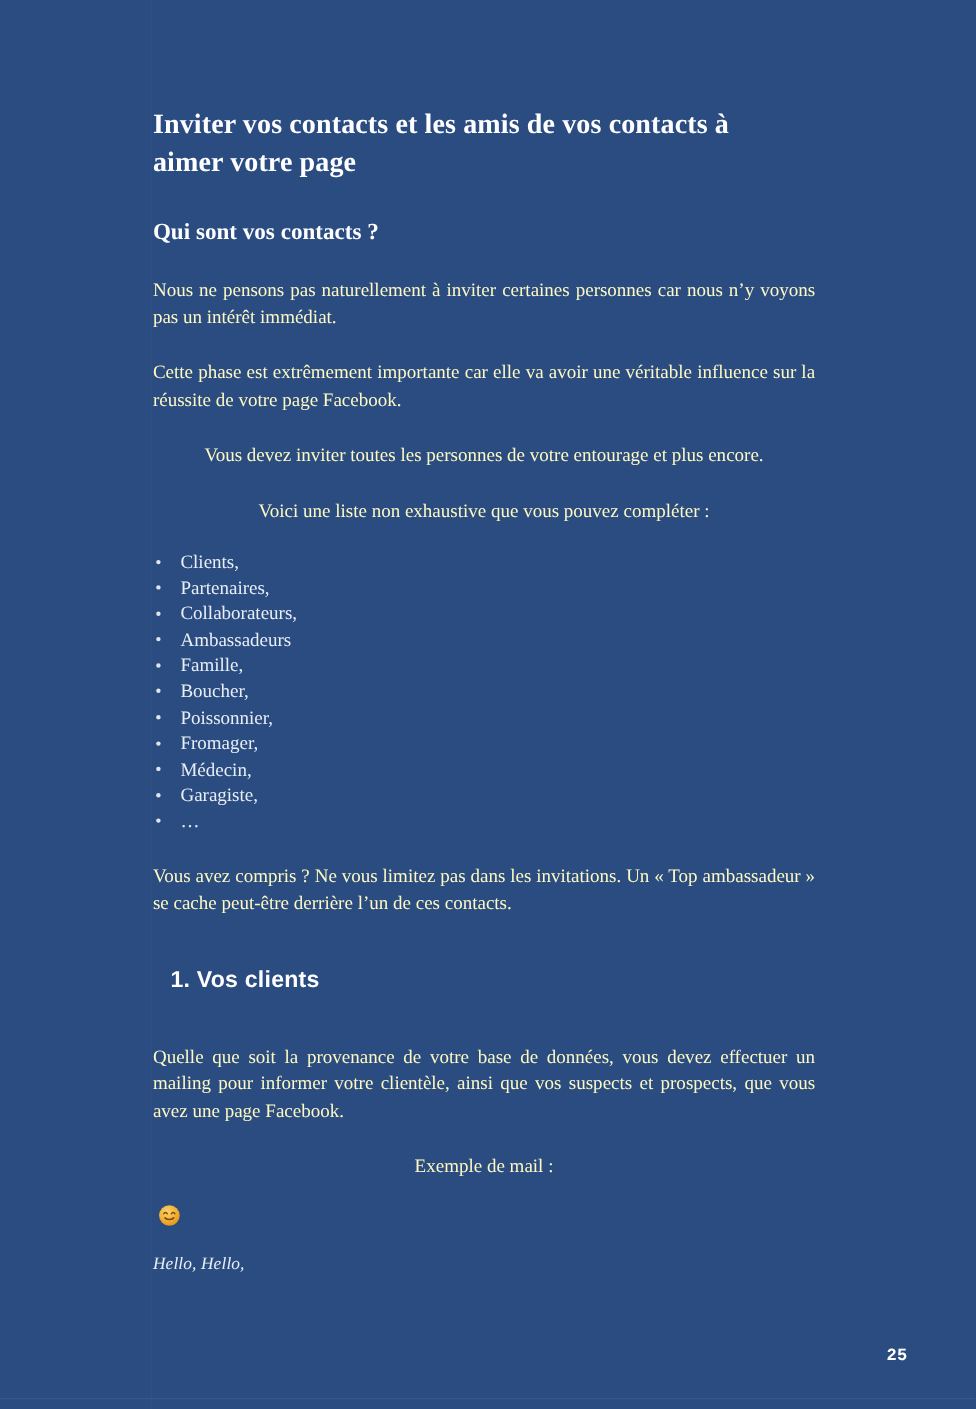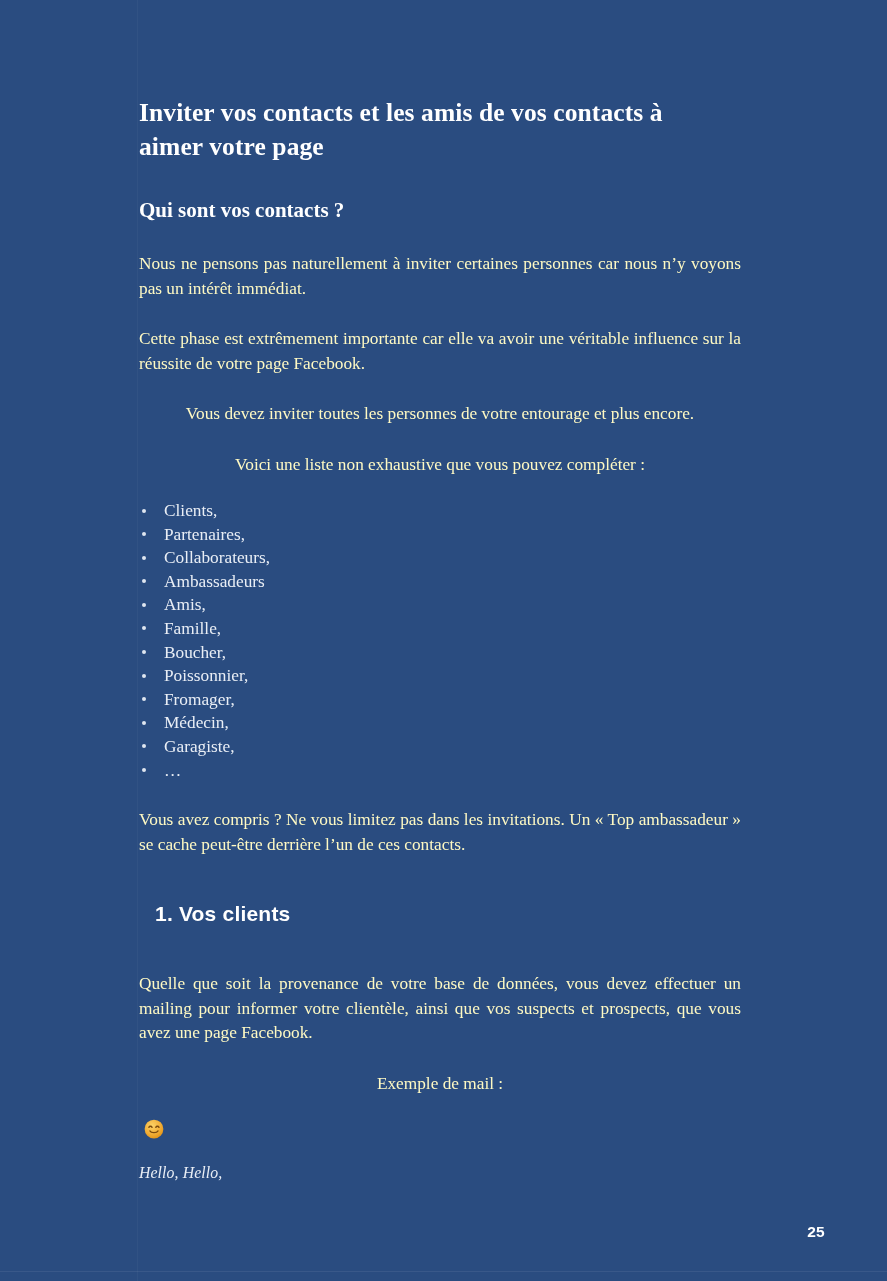--- a/index.html
+++ b/index.html
@@ -136,21 +136,21 @@
     vertical-align: -5px;
     width: 20px;
     height: 20px;
     margin-left: 5px;
   }
 
   .page-number {
     position: absolute;
     right: 62px;
     bottom: 40px;
-    font-family: Liberation Sans, sans-serif;
+    font-family: Liberation Mono, monospace;
     font-weight: bold;
     font-size: 15.5px;
     color: #ffffff;
     letter-spacing: 0.3px;
   }
 </style>
 </head>
 <body>
 
 <div class="page">
@@ -170,21 +170,20 @@
 
     <p class="body-text no-justify">Vous devez inviter toutes les personnes de votre entourage et plus encore.</p>
 
     <p class="body-text no-justify">Voici une liste non exhaustive que vous pouvez compléter :</p>
 
     <ul class="contact-list">
       <li><span class="bullet"></span><span>Clients,</span></li>
       <li><span class="bullet"></span><span>Partenaires,</span></li>
       <li><span class="bullet"></span><span>Collaborateurs,</span></li>
       <li><span class="bullet"></span><span>Ambassadeurs</span></li>
-      <li><span class="bullet"></span><span>Amis,</span></li>
       <li><span class="bullet"></span><span>Famille,</span></li>
       <li><span class="bullet"></span><span>Boucher,</span></li>
       <li><span class="bullet"></span><span>Poissonnier,</span></li>
       <li><span class="bullet"></span><span>Fromager,</span></li>
       <li><span class="bullet"></span><span>Médecin,</span></li>
       <li><span class="bullet"></span><span>Garagiste,</span></li>
       <li><span class="bullet"></span><span>…</span></li>
     </ul>
 
     <p class="body-text">Vous avez compris ? Ne vous limitez pas dans les invitations. Un « Top ambassadeur » se cache peut-être derrière l’un de ces contacts.</p>

